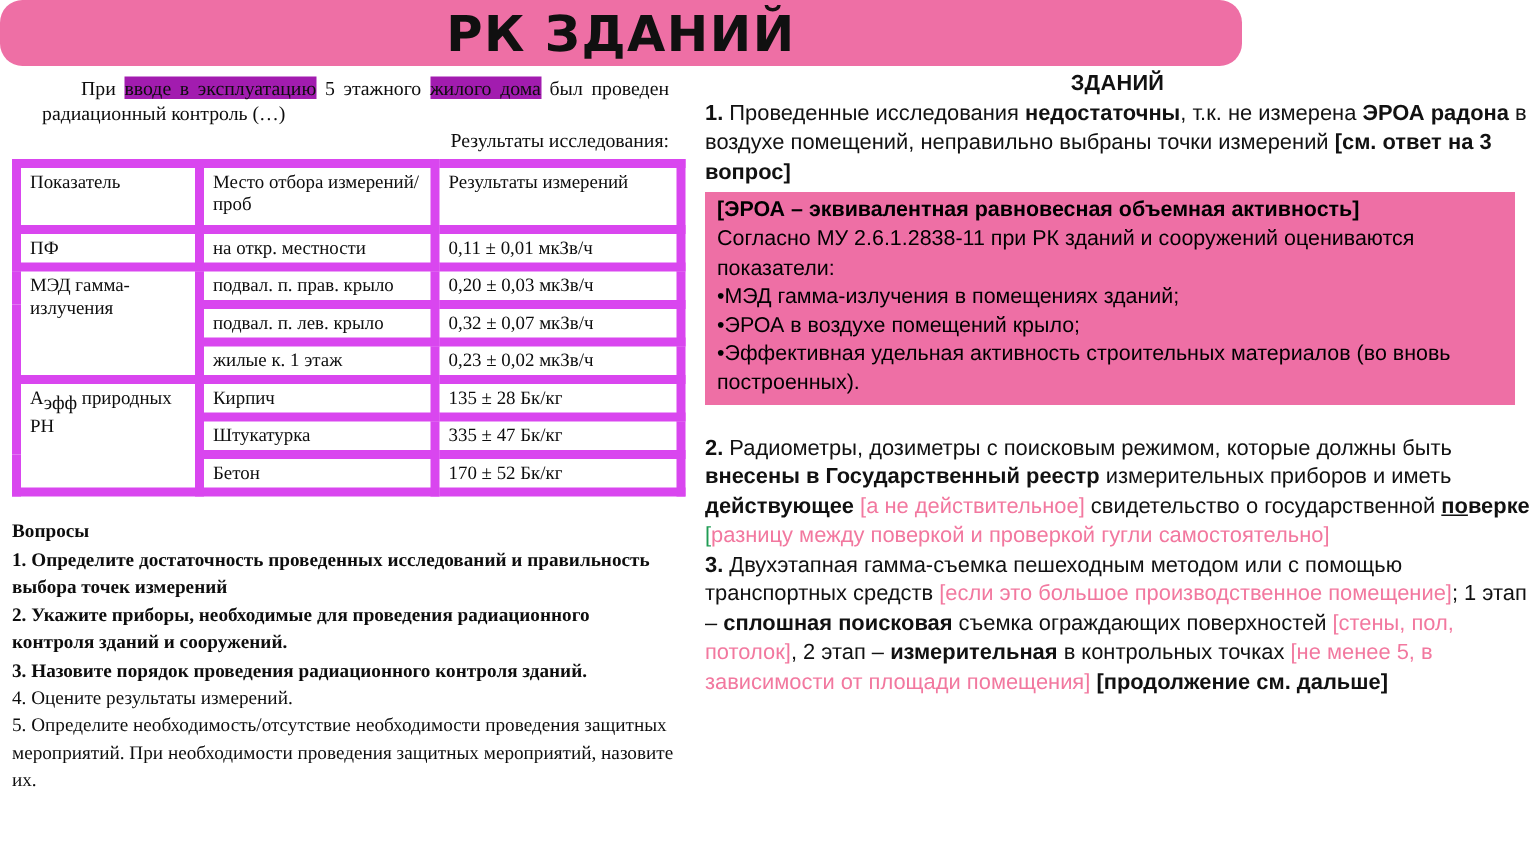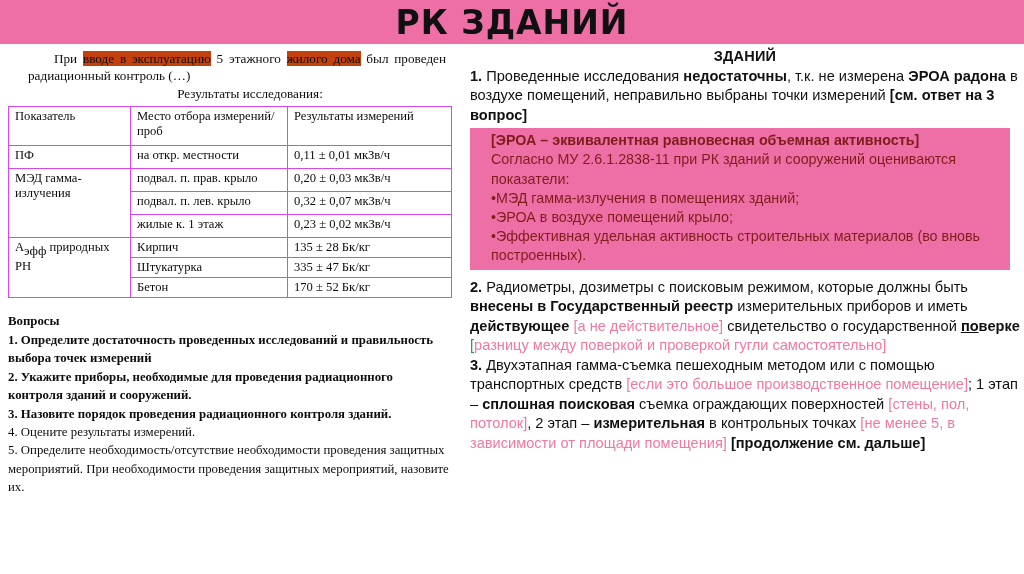--- a/index.html
+++ b/index.html
@@ -13,26 +13,27 @@
     background: #ffffff;
     font-family: "Liberation Sans", sans-serif;
     overflow: hidden;
     position: relative;
   }
 
   
   .title-band {
     position: absolute;
     left: 0; top: 0;
-    width: 1024px;
+    width: 828px;
     height: 44px;
     background: #ee6fa5;
     display: flex;
     align-items: center;
     justify-content: center;
+    border-radius: 15px;
   }
   .title-text {
     font-family: "DejaVu Sans", sans-serif;
     font-size: 33px;
     font-weight: 700;
     color: #101010;
     letter-spacing: 1px;
     line-height: 1;
   }
 
@@ -68,40 +69,40 @@
     text-align: left;
   }
   .intro-p {
     margin: 0;
     text-indent: 26px;
     text-align: justify;
   }
   .intro-p2 {
     margin: 1px 0 0 0;
     text-indent: 26px;
-    text-align: center;
+    text-align: right;
   }
   .hl {
-    background: #c2410c;
+    background: #a21caf;
   }
 
   
   .tbl-wrap {
     padding: 4px 0 0 8px;
   }
   table.results {
     border-collapse: collapse;
     width: 443px;
     font-family: "Liberation Serif", serif;
     font-size: 12.6px;
     color: #0d0d0d;
     table-layout: fixed;
   }
   table.results td, table.results th {
-    border: 1px solid #d946ef;
+    border: 6px solid #d946ef;
     padding: 2px 6px;
     vertical-align: top;
     font-weight: 400;
     text-align: left;
   }
   table.results th {
     height: 34px;
   }
   .c1 { width: 122px; }
   .c2 { width: 157px; }
@@ -141,27 +142,27 @@
     padding: 0 4px 0 4px;
   }
   .sol-block p { margin: 0; }
   .b { font-weight: 700; }
   .u { text-decoration: underline; }
   .pinktext { color: #f2789f; }
   .greentext { color: #1f9c53; }
 
   .pink-box {
     background: #ee6fa5;
-    margin: 3px 0 8px 4px;
-    padding: 3px 8px 5px 21px;
+    margin: 3px 0 20px 4px;
+    padding: 3px 8px 5px 8px;
     width: 540px;
     box-sizing: border-box;
     font-size: 14.3px;
     line-height: 1.335;
-    color: #7f1d1d;
+    color: #000000;
   }
   .pink-box p { margin: 0; }
   .bullet-line { text-indent: 0; }
 </style>
 </head>
 <body>
 
 <div class="title-band">
   <div class="title-text">РК ЗДАНИЙ</div>
 </div>

